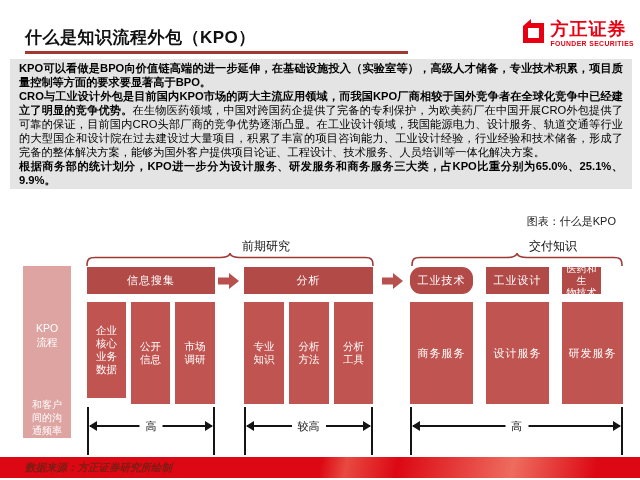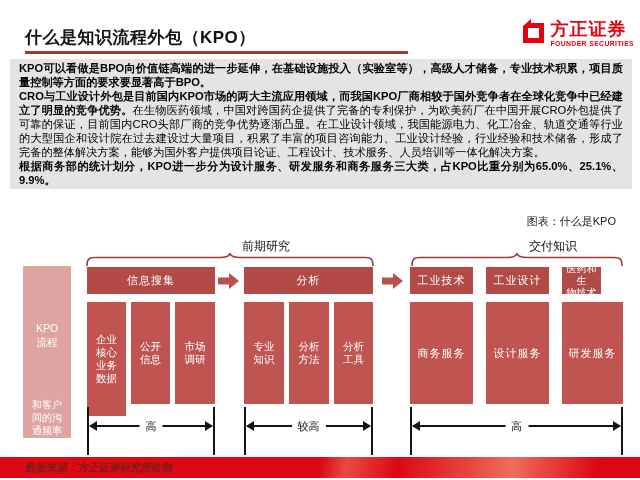--- a/index.html
+++ b/index.html
@@ -70,21 +70,21 @@
       </svg>
     </span>
     <span>
       <div class="logo-cn">方正证券</div>
       <div class="logo-en">FOUNDER SECURITIES</div>
     </span>
   </div>
 
   <div class="bodytext">
     <p><span class="b">KPO可以看做是BPO向价值链高端的进一步延伸，在基础设施投入（实验室等），高级人才储备，专业技术积累，项目质量控制等方面的要求要显著高于BPO。</span></p>
-    <p><span class="b">CRO与工业设计外包是目前国内KPO市场的两大主流应用领域，而我国KPO厂商相较于国外竞争者在全球化竞争中已经建立了明显的竞争优势。</span><span class="r">在生物医药领域，中国对跨国药企提供了完备的专利保护，为欧美药厂在中国开展CRO外包提供了可靠的保证，目前国内CRO头部厂商的竞争优势逐渐凸显。在工业设计领域，我国能源电力、化工冶金、轨道交通等行业的大型国企和设计院在过去建设过大量项目，积累了丰富的项目咨询能力、工业设计经验，行业经验和技术储备，形成了完备的整体解决方案，能够为国外客户提供项目论证、工程设计、技术服务、人员培训等一体化解决方案。</span></p>
+    <p><span class="b">CRO与工业设计外包是目前国内KPO市场的两大主流应用领域，而我国KPO厂商相较于国外竞争者在全球化竞争中已经建立了明显的竞争优势。</span><span class="r">在生物医药领域，中国对跨国药企提供了完备的专利保护，为欧美药厂在中国开展CRO外包提供了可靠的保证，目前国内CRO头部厂商的竞争优势逐渐凸显。在工业设计领域，我国能源电力、设计服务、轨道交通等行业的大型国企和设计院在过去建设过大量项目，积累了丰富的项目咨询能力、工业设计经验，行业经验和技术储备，形成了完备的整体解决方案，能够为国外客户提供项目论证、工程设计、技术服务、人员培训等一体化解决方案。</span></p>
     <p><span class="b">根据商务部的统计划分，KPO进一步分为设计服务、研发服务和商务服务三大类，占KPO比重分别为65.0%、25.1%、9.9%。</span></p>
   </div>
 
   <div class="fig-caption">图表：什么是KPO</div>
 
   <div class="phase" style="left:170px;">前期研究</div>
   <div class="brace" style="left:85px;">
     <svg width="290" height="14" viewBox="0 0 290 14">
       <path d="M2 13 C2 6 4 4.5 10 4.5 L135 4.5 C141 4.5 144 3.5 145 0.5 C146 3.5 149 4.5 155 4.5 L280 4.5 C286 4.5 288 6 288 13" fill="none" stroke="#9e3a36" stroke-width="1.6"></path>
     </svg>
@@ -107,26 +107,26 @@
     <svg width="21" height="16" viewBox="0 0 21 16">
         <path d="M0 4.5 L11 4.5 L11 0 L21 8 L11 16 L11 11.5 L0 11.5 Z" fill="#b8504d"></path>
       </svg>
   </span>
   <div class="dbox hdr" style="left:244px;top:267px;width:129px;height:27px;">分析</div>
   <span class="flow-arrow" style="left:382px;">
     <svg width="21" height="16" viewBox="0 0 21 16">
         <path d="M0 4.5 L11 4.5 L11 0 L21 8 L11 16 L11 11.5 L0 11.5 Z" fill="#b8504d"></path>
       </svg>
   </span>
-  <div class="dbox hdr" style="left:410px;top:267px;width:63px;height:27px;">工业技术</div>
+  <div class="dbox hdr" style="left:410px;top:267px;width:63px;height:27px;border-radius:11px;">工业技术</div>
   <div class="dbox hdr" style="left:486px;top:267px;width:63px;height:27px;">工业设计</div>
   <div class="dbox hdr2" style="left:562px;top:267px;width:39px;height:27px;">医药和生
 物技术</div>
 
-  <div class="dbox sub" style="left:87px;top:302px;width:39px;height:114px;">企业
+  <div class="dbox sub" style="left:87px;top:302px;width:39px;height:96px;">企业
 核心
 业务
 数据</div>
   <div class="dbox sub" style="left:131px;top:302px;width:39px;height:102px;">公开
 信息</div>
   <div class="dbox sub" style="left:175px;top:302px;width:40px;height:102px;">市场
 调研</div>
   <div class="dbox sub" style="left:244px;top:302px;width:40px;height:102px;">专业
 知识</div>
   <div class="dbox sub" style="left:289px;top:302px;width:40px;height:102px;">分析

